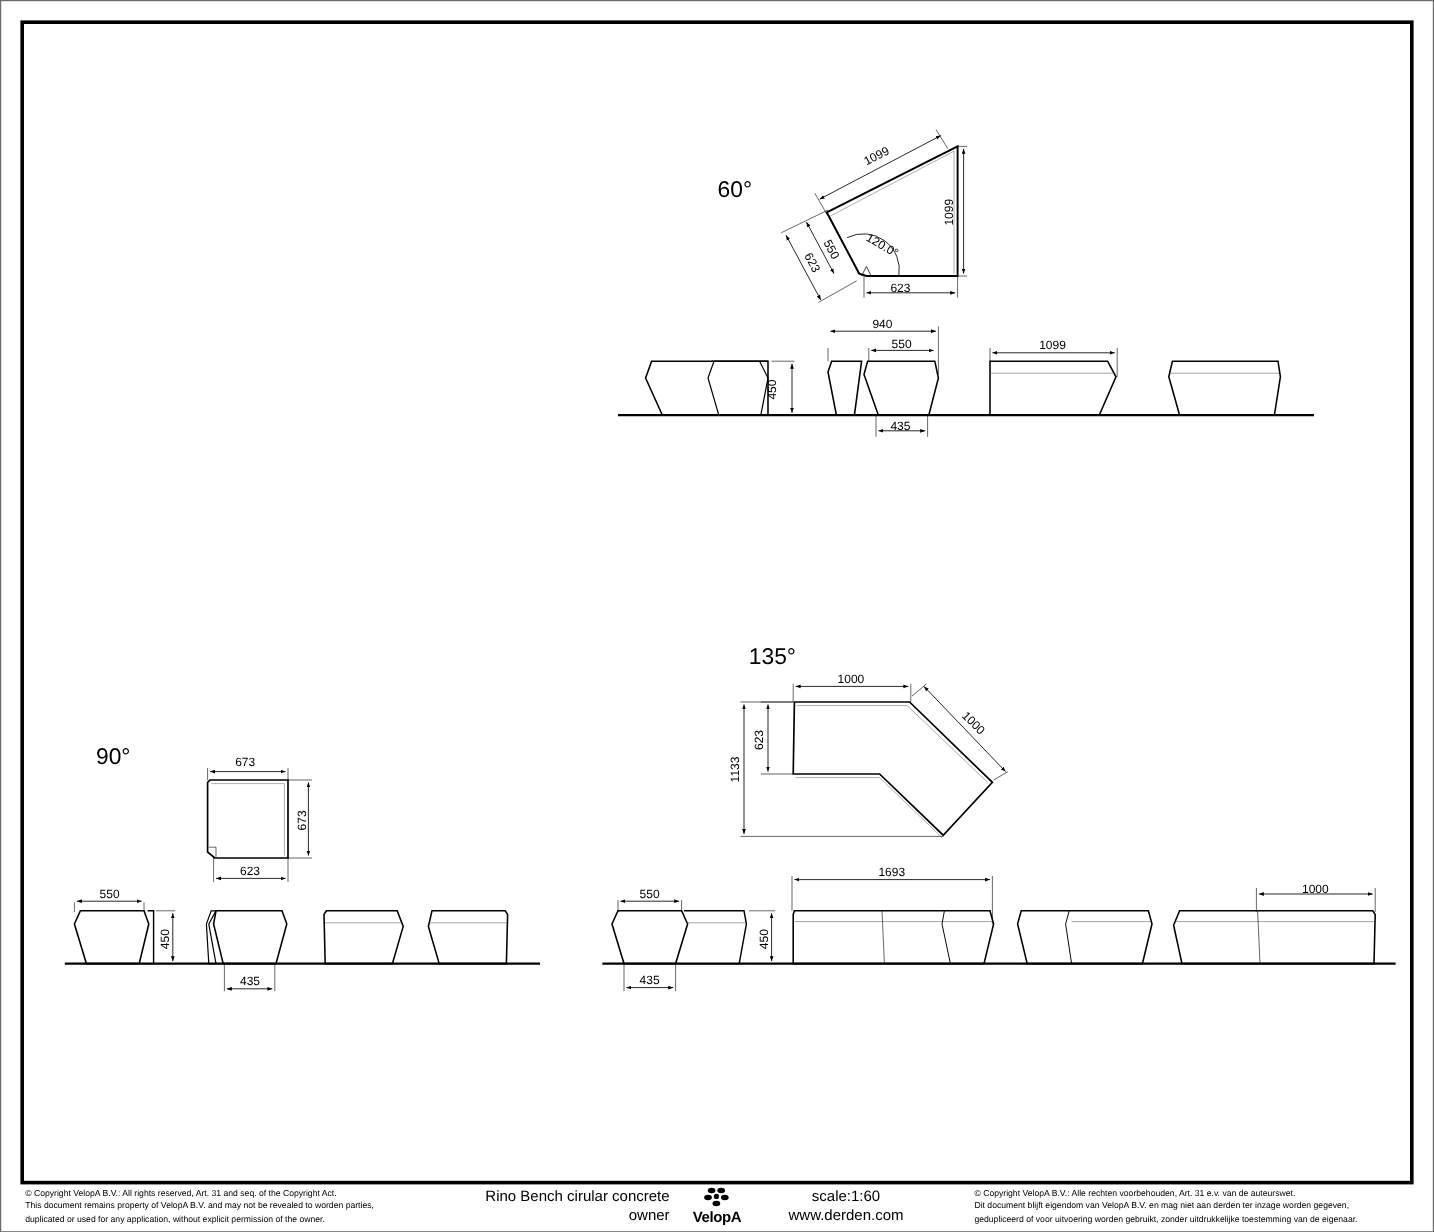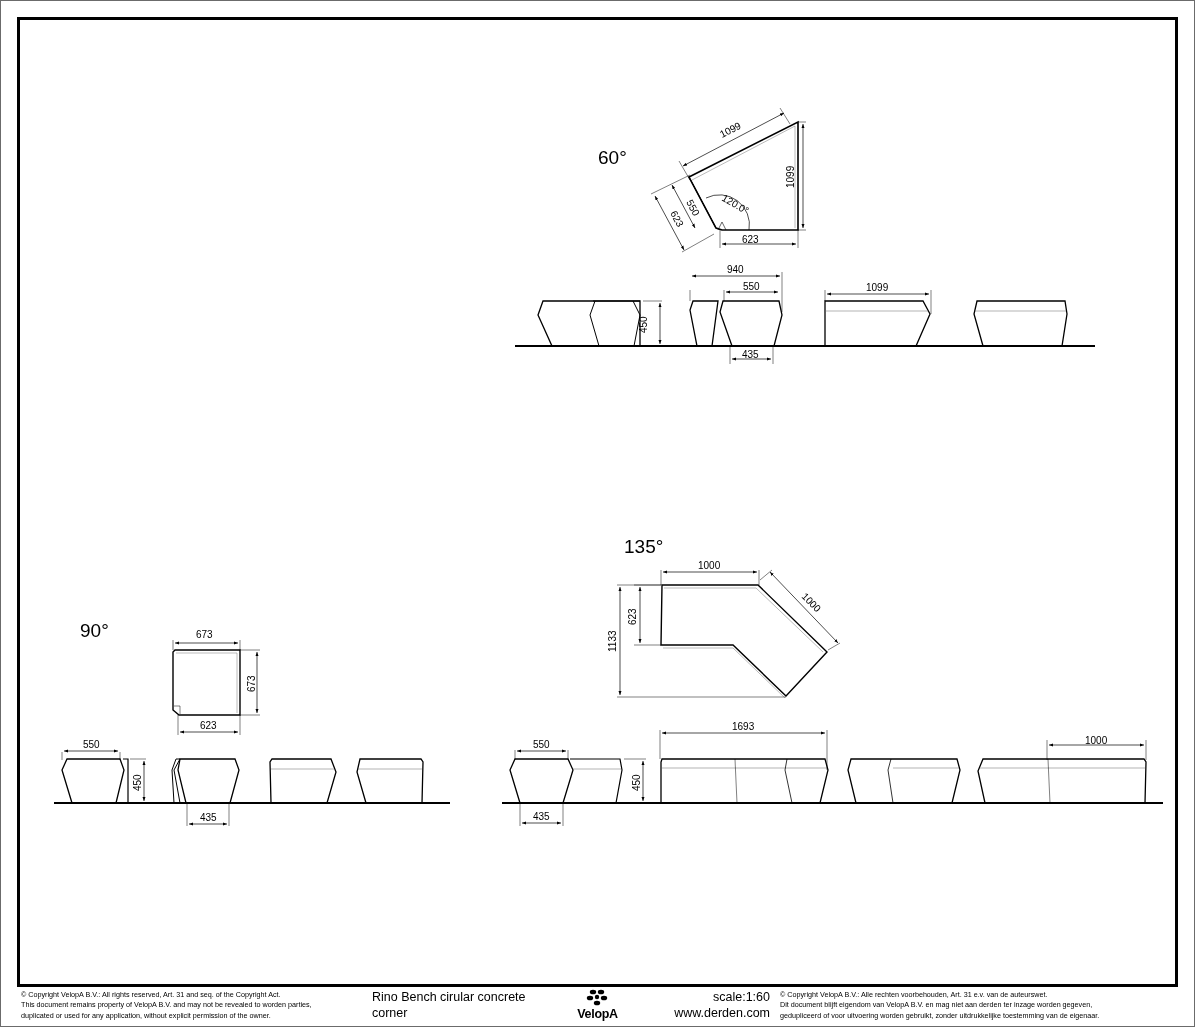--- a/index.html
+++ b/index.html
@@ -7,25 +7,25 @@
          font-family: "Liberation Sans", sans-serif; color: #000; }
   .sheet { position: absolute; left: 0; top: 0; width: 1193px; height: 1025px;
            border: 1px solid #6b6b6b; background: #fff; }
   .frame { position: absolute; left: 17px; top: 17px; width: 1155px; height: 964px;
            border: 3px solid #000; }
   svg.drawing { position: absolute; left: 0; top: 0; }
   .dim { font-family: "Liberation Sans", sans-serif; font-size: 10px; fill: #000; }
   .angle-label { font-family: "Liberation Sans", sans-serif; font-size: 19px; fill: #000; }
   .footer { position: absolute; left: 0; top: 987px; width: 1195px; height: 38px; }
   .foot-left { position: absolute; left: 21px; top: 3px; font-size: 7.2px; line-height: 10.3px; white-space: nowrap; }
-  .foot-title { position: absolute; left: 372px; top: 2px; width: 186px; text-align: left; font-size: 12.5px; line-height: 16px; }
+  .foot-title { position: absolute; left: 372px; top: 2px; width: 186px; text-align: right; font-size: 12.5px; line-height: 16px; }
   .foot-logo { position: absolute; left: 570px; top: 1px; width: 55px; height: 36px; text-align: center; }
   .foot-logo .brand { position: absolute; left: 0; top: 19px; width: 55px; font-weight: bold; font-size: 12.5px; letter-spacing: -0.3px; }
-  .foot-scale { position: absolute; left: 640px; top: 2px; width: 130px; text-align: right; font-size: 12.5px; line-height: 16px; }
-  .foot-right { position: absolute; left: 780px; top: 3px; font-size: 7.2px; line-height: 10.3px; white-space: nowrap; }
+  .foot-scale { position: absolute; left: 640px; top: 2px; width: 130px; text-align: center; font-size: 12.5px; line-height: 16px; }
+  .foot-right { position: absolute; left: 812px; top: 3px; font-size: 7.2px; line-height: 10.3px; white-space: nowrap; }
 </style>
 </head>
 <body>
 
 <div class="sheet"></div>
 <div class="frame"></div>
 
 <svg class="drawing" width="1195" height="1027" viewBox="0 0 1195 1027">
   <defs>
     <marker id="tick" viewBox="0 0 6 6" refX="3" refY="3" markerWidth="6" markerHeight="6" orient="auto">
@@ -196,21 +196,21 @@
 </svg>
 
 <div class="footer">
   <div class="foot-left">
     <div>©  Copyright VelopA B.V.: All rights reserved, Art. 31 and seq. of the Copyright Act.</div>
     <div>This document remains property of VelopA B.V. and may not be revealed to worden parties,</div>
     <div>duplicated or used for any application, without explicit permission of the owner.</div>
   </div>
   <div class="foot-title">
     <div>Rino Bench cirular concrete</div>
-    <div>corner</div>
+    <div>owner</div>
   </div>
   <div class="foot-logo">
     <svg width="55" height="20" viewBox="0 0 55 20">
       <g fill="#000">
         <ellipse cx="23" cy="4" rx="3.2" ry="2.3"></ellipse>
         <ellipse cx="31" cy="4" rx="3.2" ry="2.3"></ellipse>
         <ellipse cx="20" cy="10" rx="3.2" ry="2.3"></ellipse>
         <ellipse cx="34" cy="10" rx="3.2" ry="2.3"></ellipse>
         <ellipse cx="27" cy="15" rx="3.2" ry="2.3"></ellipse>
         <circle cx="27" cy="9" r="2.2"></circle>

